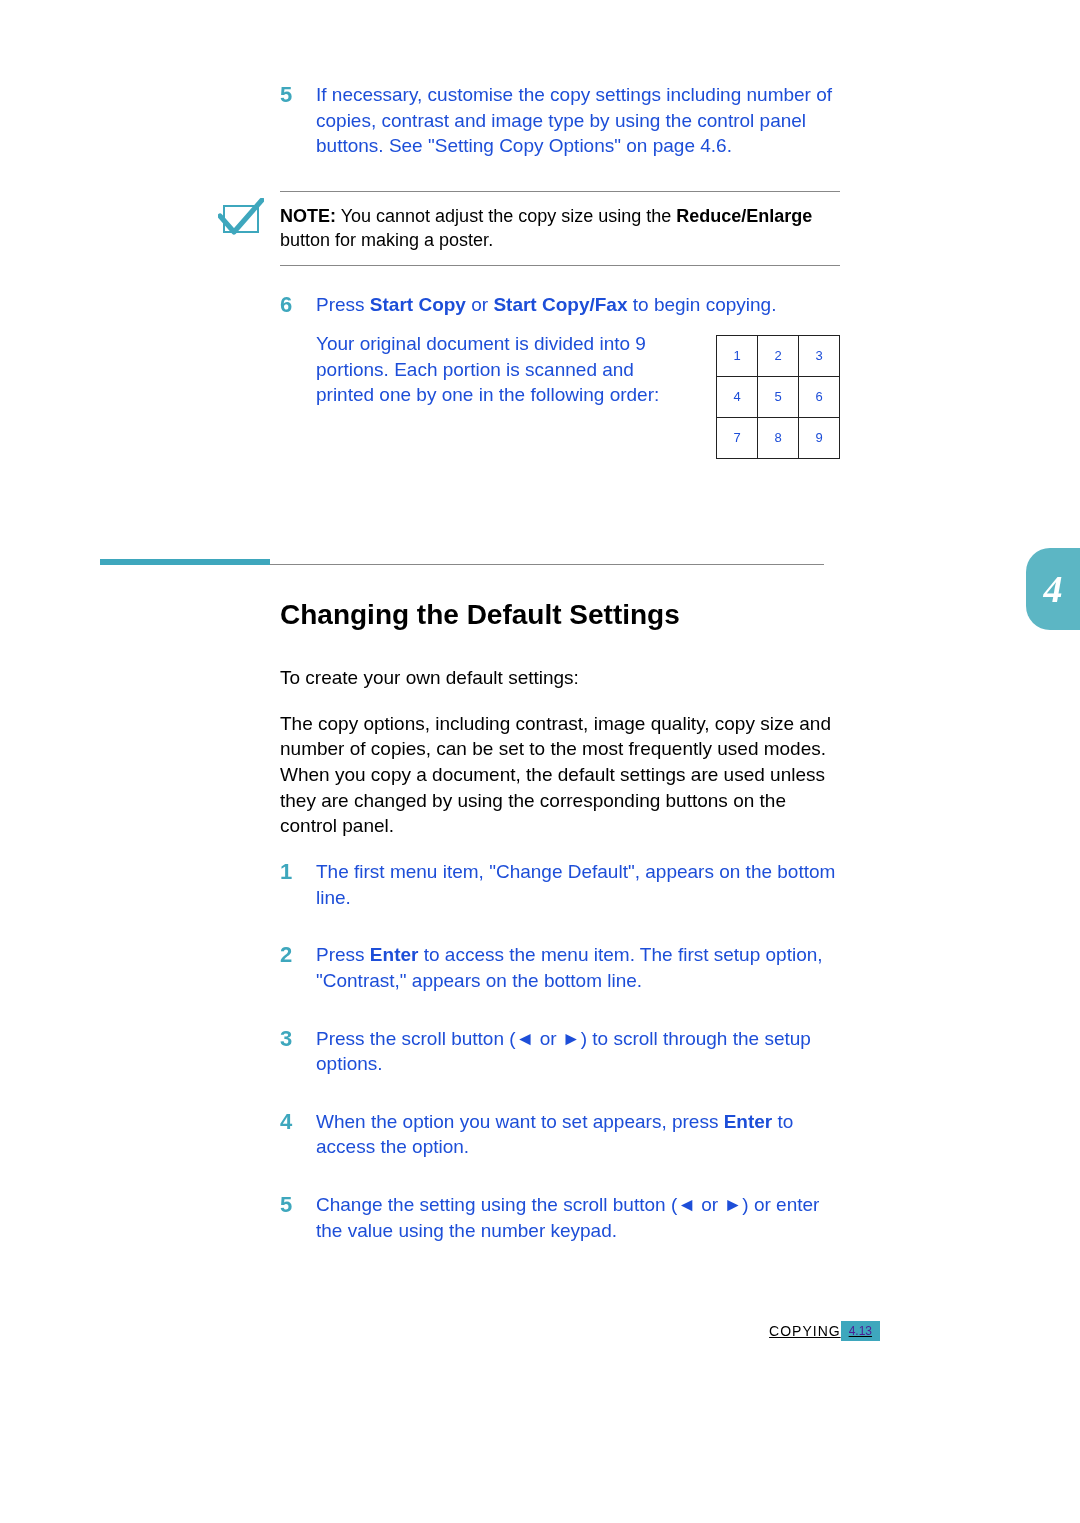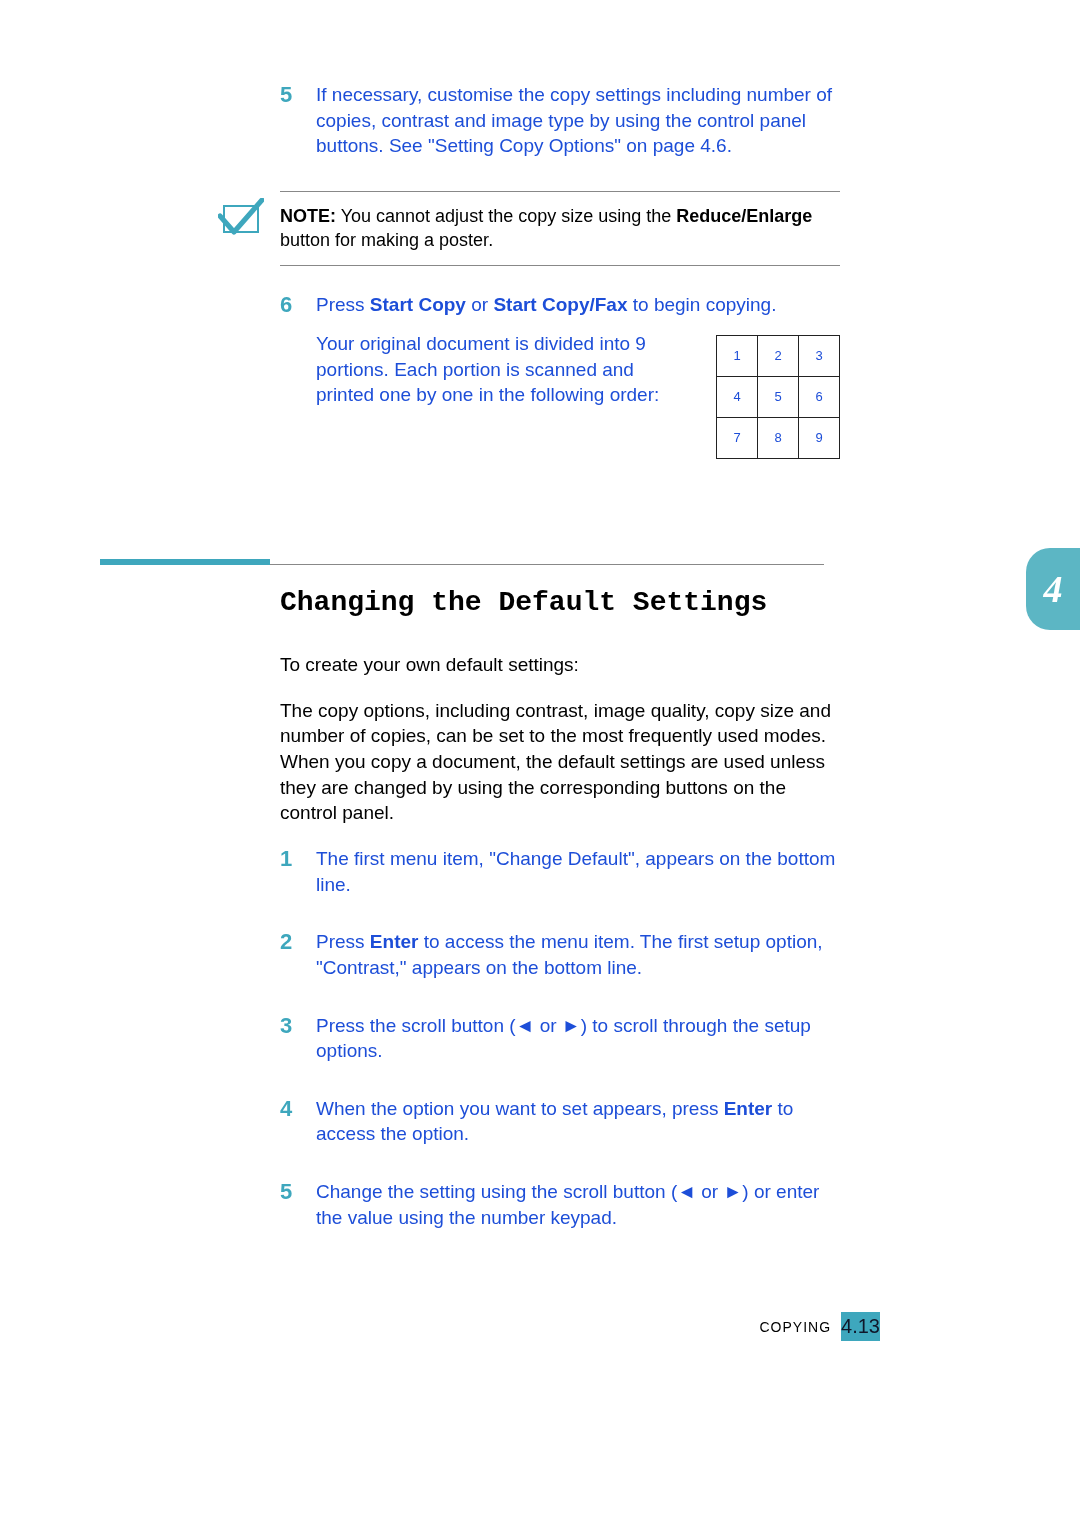--- a/index.html
+++ b/index.html
@@ -89,22 +89,22 @@
     margin-left: 0;
   }
   .section-rule-wrap {
     display:flex;
     align-items:flex-end;
     margin-top: 100px;
   }
   h2.section-title {
     font-size: 28px;
     font-weight: bold;
-    margin: 22px 0 34px 0;
-    font-family: Liberation Mono, monospace;
+    margin: 34px 0 34px 0;
+    font-family: Liberation Sans, sans-serif;
   }
   .para {
     font-size: 19px;
     line-height: 1.35;
     margin-bottom: 20px;
   }
   .chapter-tab {
     position: absolute;
     right: 0;
     top: 548px;
@@ -121,32 +121,32 @@
     align-items: center;
     justify-content: center;
   }
   .footer {
     position: absolute;
     right: 200px;
     bottom: 182px;
     font-size: 14px;
     display: flex;
     align-items: center;
-    gap: 10px;
     font-family: Verdana, sans-serif;
+    text-decoration: underline;
   }
   .footer-label {
     letter-spacing: 1px;
     font-variant: small-caps;
   }
   .footer-page {
     background: #3ea7bd;
-    color: #0f172a;
-    padding: 3px 0;
-    font-size: 20px;
+    color: #4c1d95;
+    padding: 3px 8px;
+    font-size: 12px;
   }
   .b { font-weight: bold; margin-top: 16px; }
 </style>
 </head>
 <body>
 
 <div class="page">
   <div class="chapter-tab">4</div>
 
   <div class="content">

